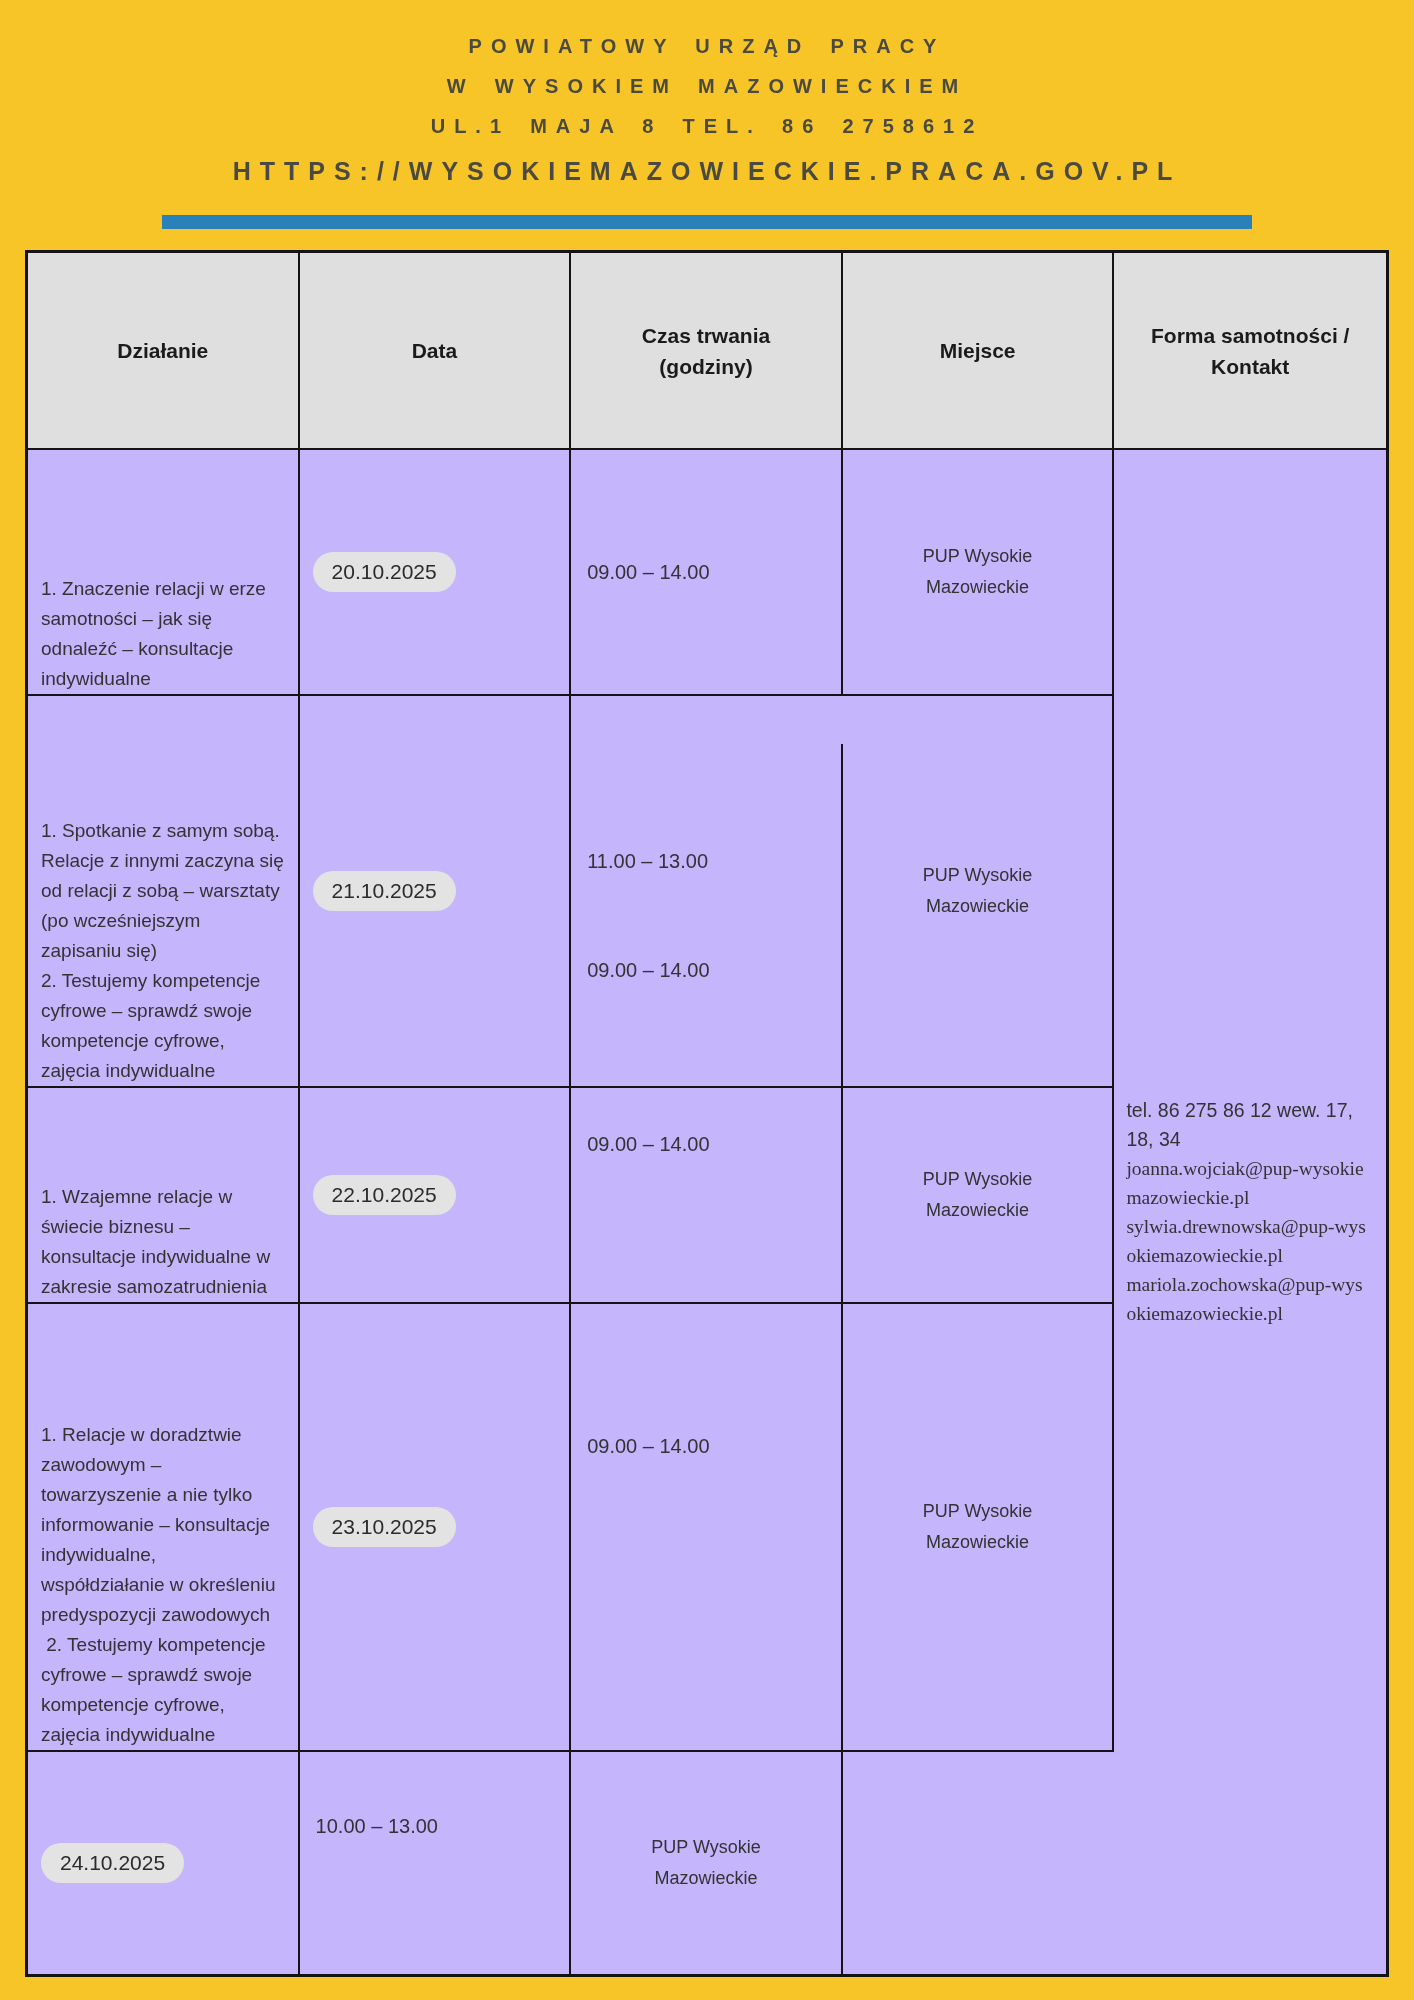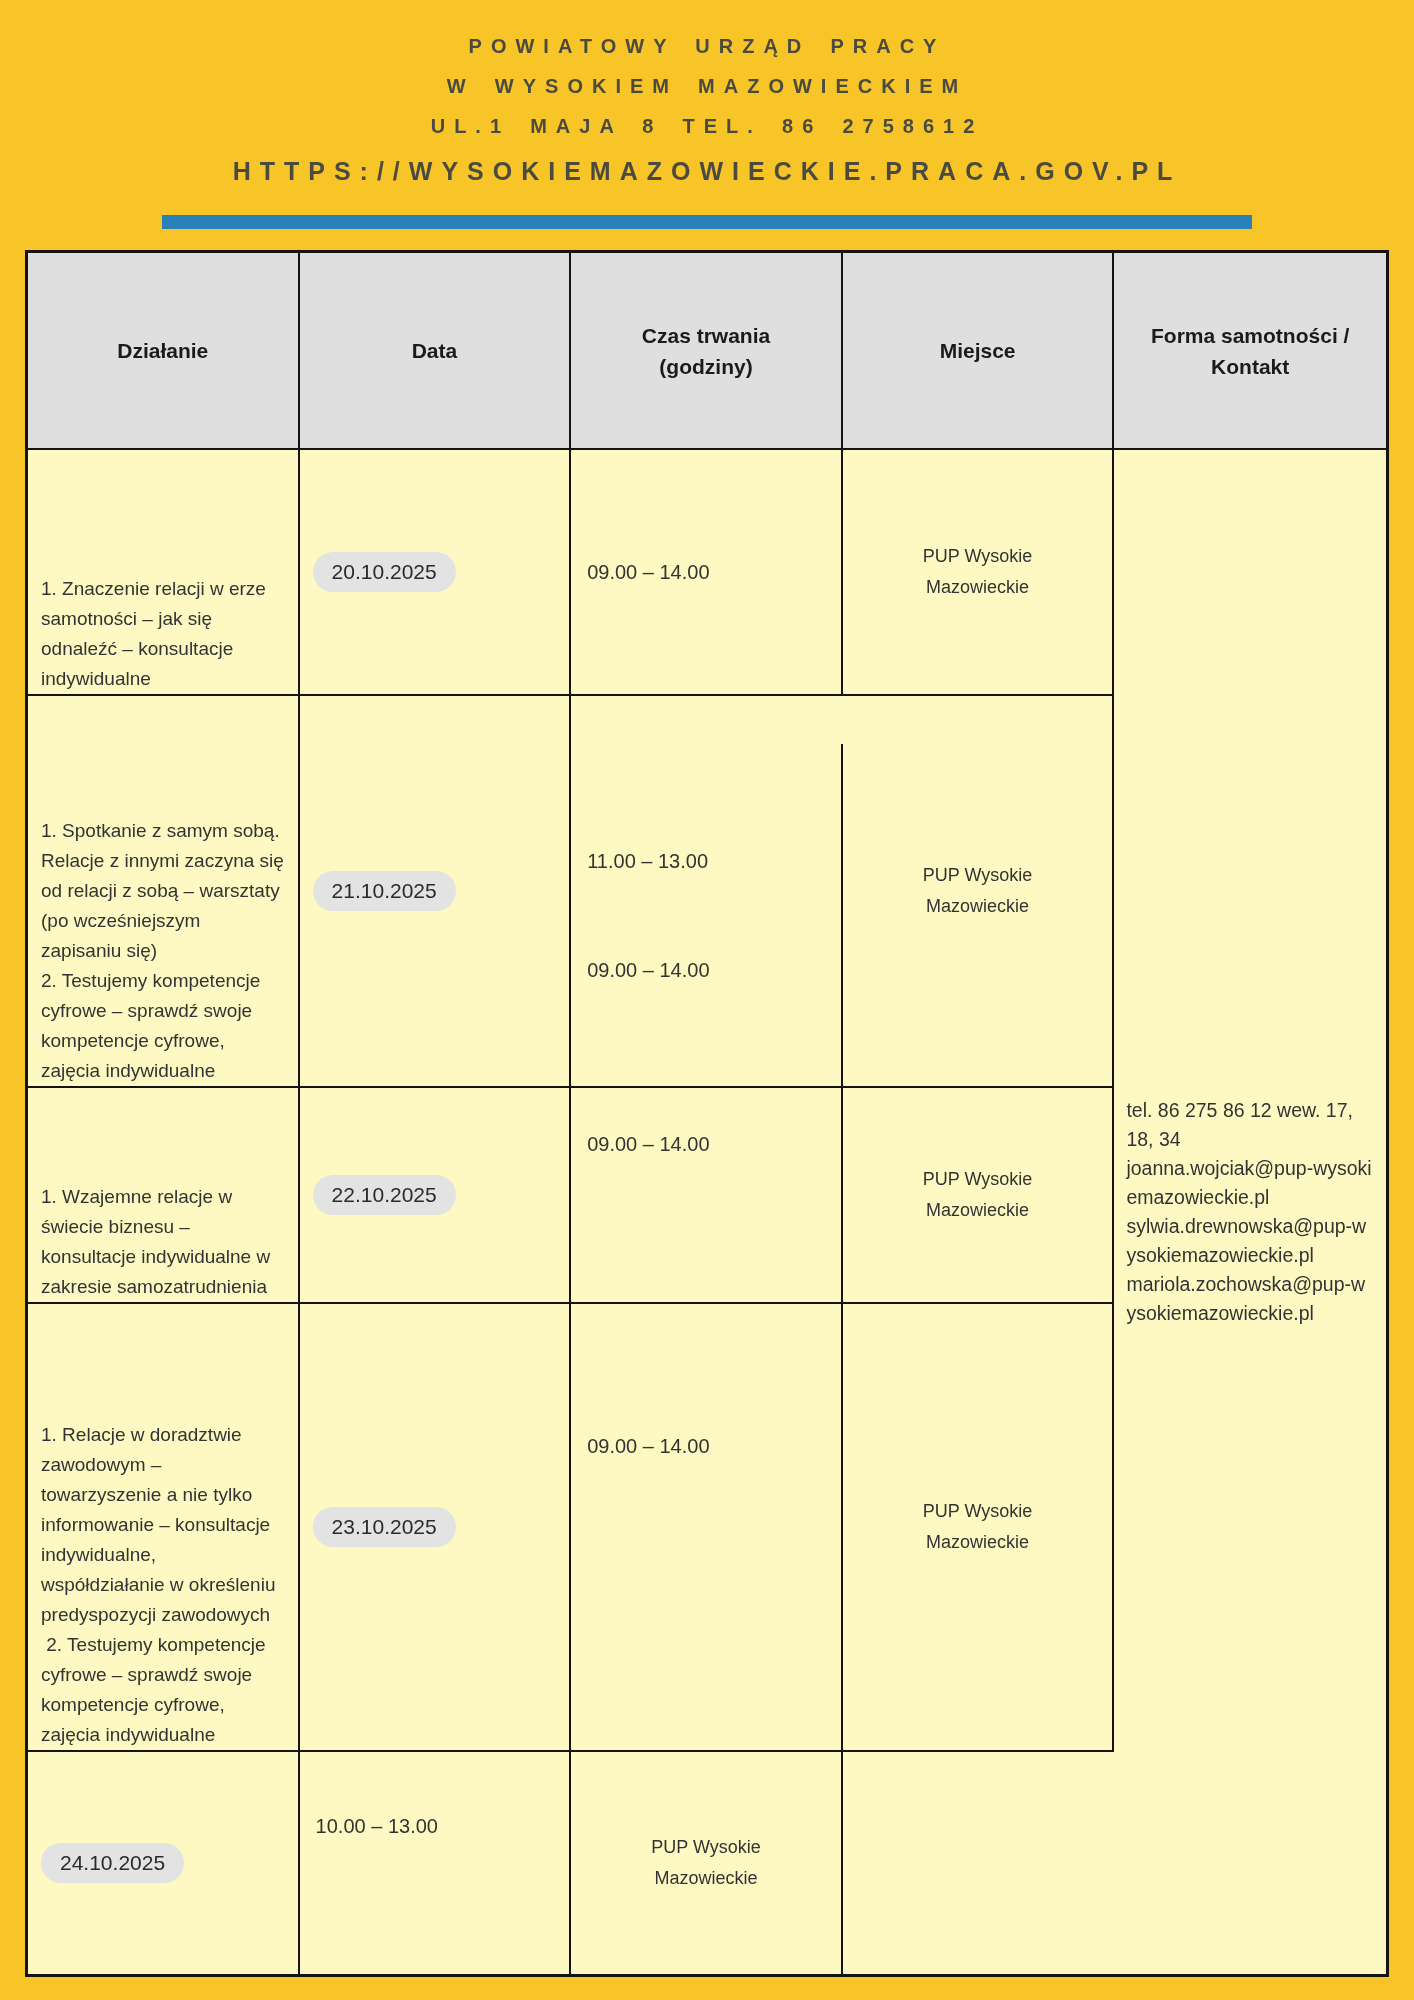--- a/index.html
+++ b/index.html
@@ -41,21 +41,21 @@
     margin: 24px auto 0;
   }
   
   .schedule {
     width: 1358px;
     margin: 21px auto 0;
     display: grid;
     grid-template-columns: repeat(5, 1fr);
     grid-template-rows: 197px 246px 392px 216px 448px 222px;
     border: 3px solid #141414;
-    background: #fef9c3;
+    background: #c4b5fd;
     color: #333333;
   }
   .cell {
     border-right: 2px solid #141414;
     border-bottom: 2px solid #141414;
     box-sizing: border-box;
     overflow: hidden;
   }
   .no-r { border-right: none; }
   .no-b { border-bottom: none; }
@@ -117,21 +117,21 @@
   .cell-contact {
     grid-column: 5;
     grid-row: 2 / span 5;
     display: flex;
     flex-direction: column;
     justify-content: center;
     padding: 10px 14px 10px 12px;
     font-size: 19.5px;
     line-height: 29px;
   }
-  .contact-line.email { word-break: break-all; }
+  .contact-line.email { word-break: break-all; font-family: Liberation Serif, serif; }
 </style>
 </head>
 <body>
 
 <div class="page-header">
   <div class="hdr-line">POWIATOWY URZĄD PRACY</div>
   <div class="hdr-line">W WYSOKIEM MAZOWIECKIEM</div>
   <div class="hdr-line">UL.1 MAJA 8 TEL. 86 2758612</div>
   <div class="hdr-url">HTTPS://WYSOKIEMAZOWIECKIE.PRACA.GOV.PL</div>
 </div>

